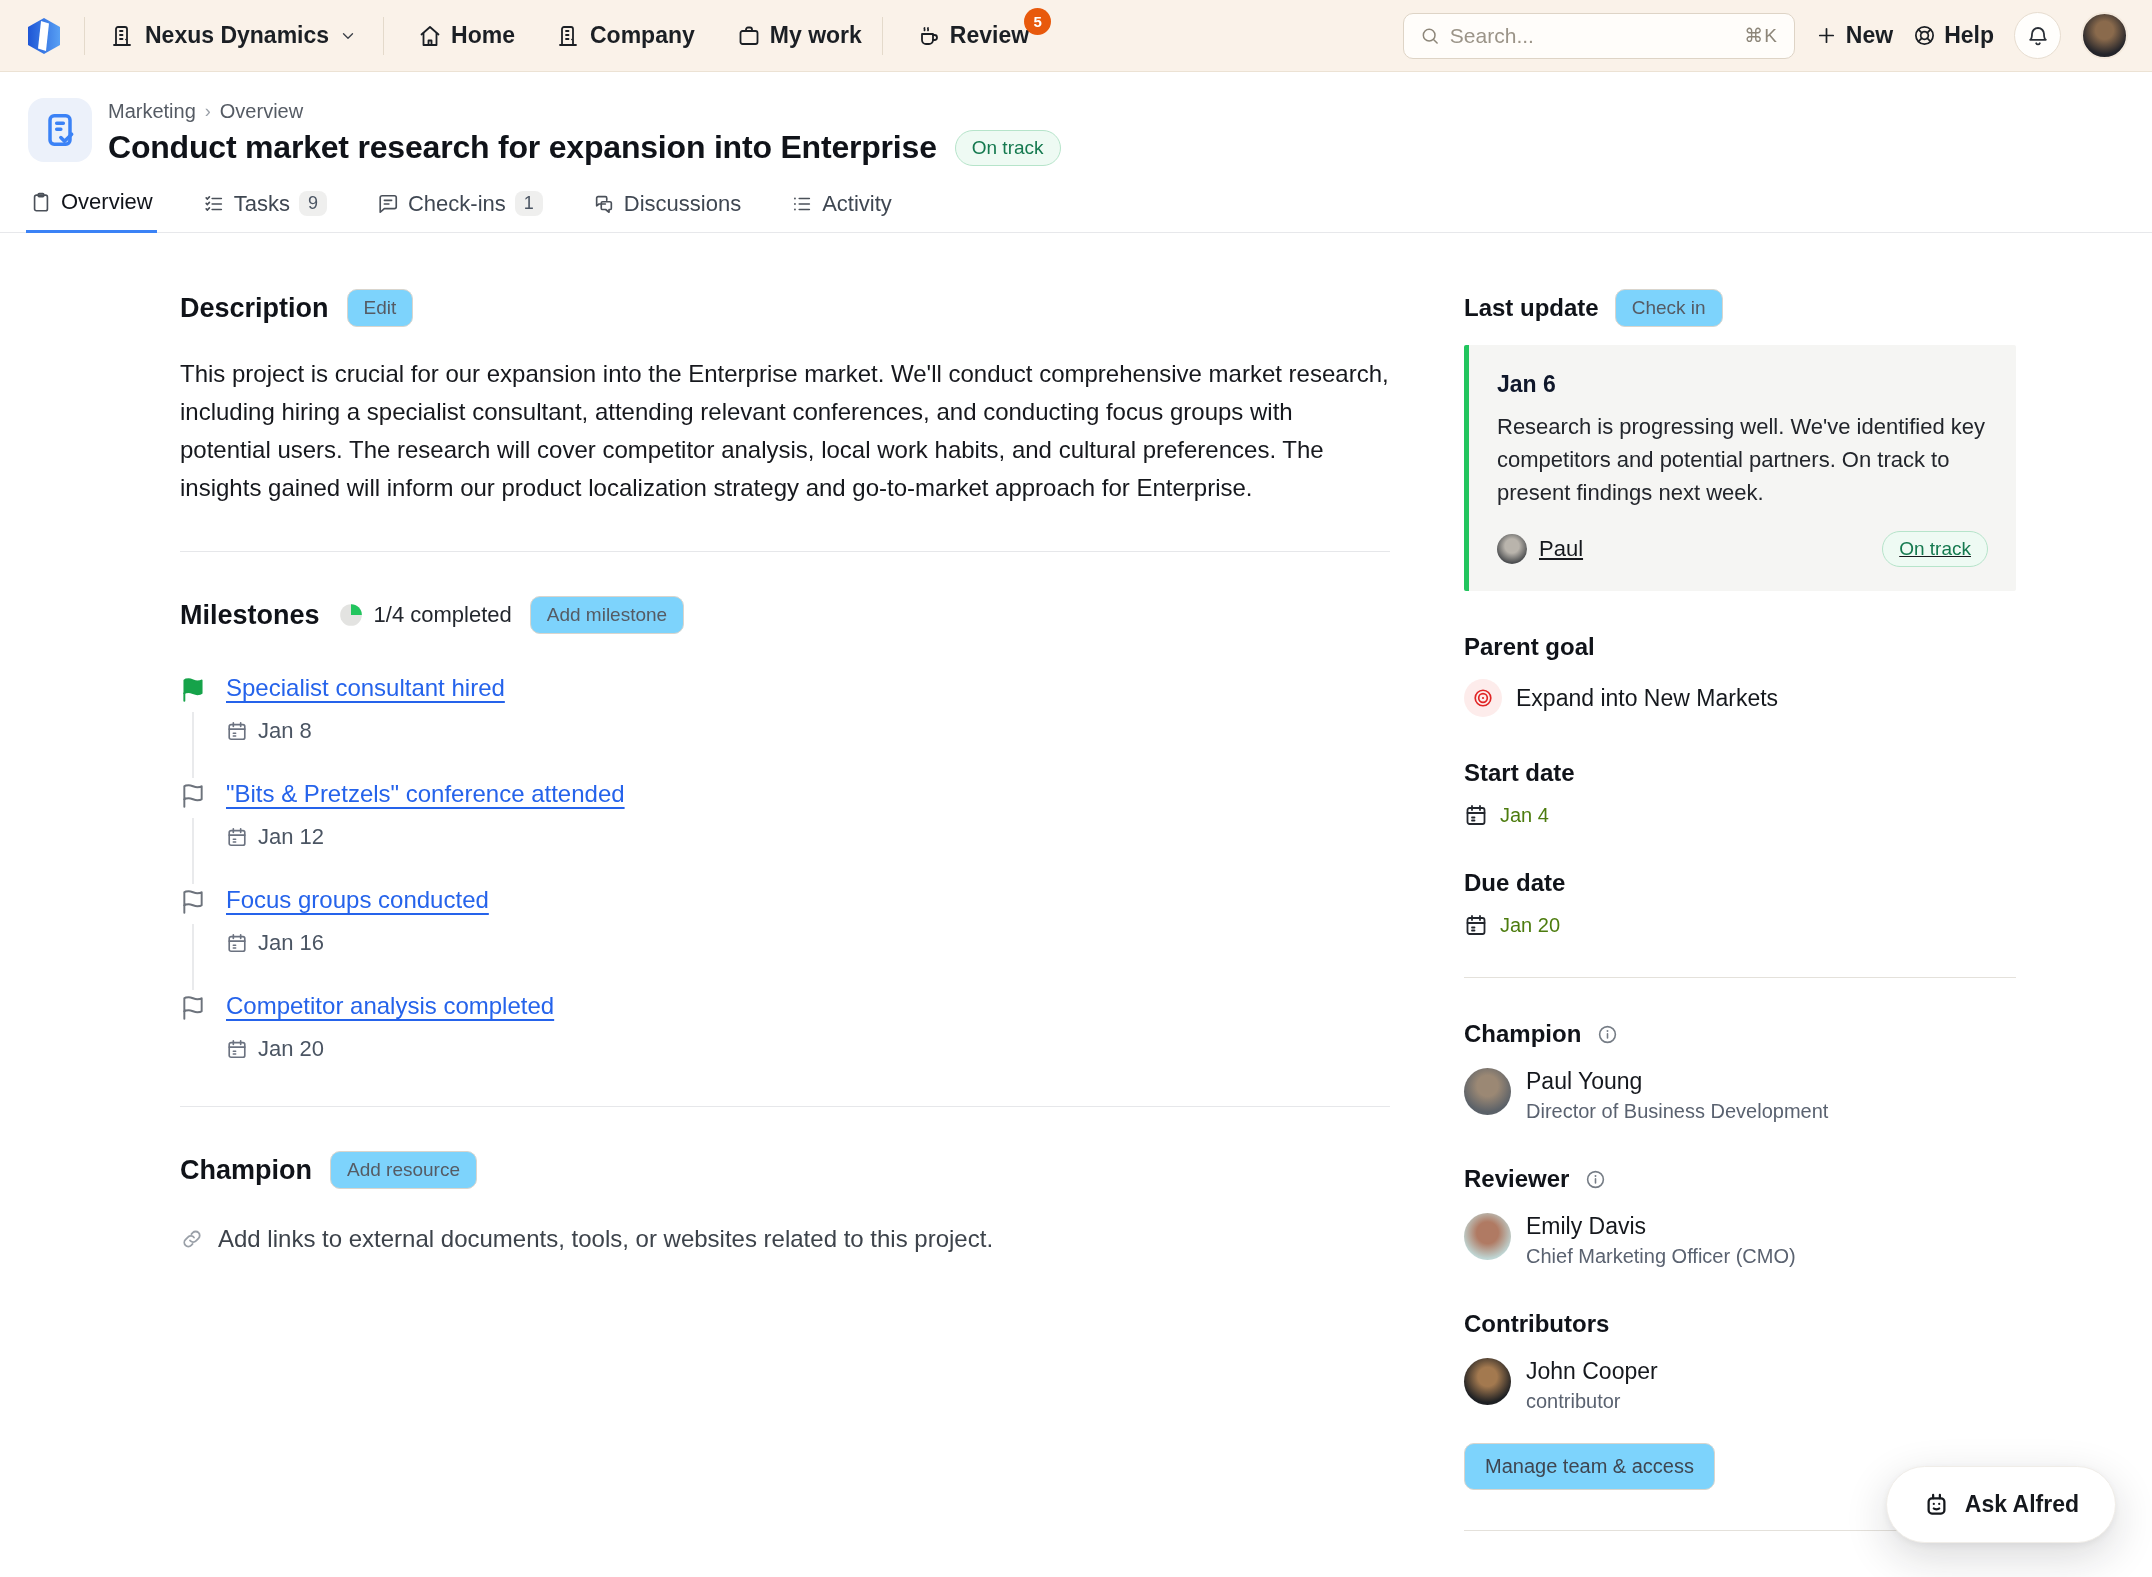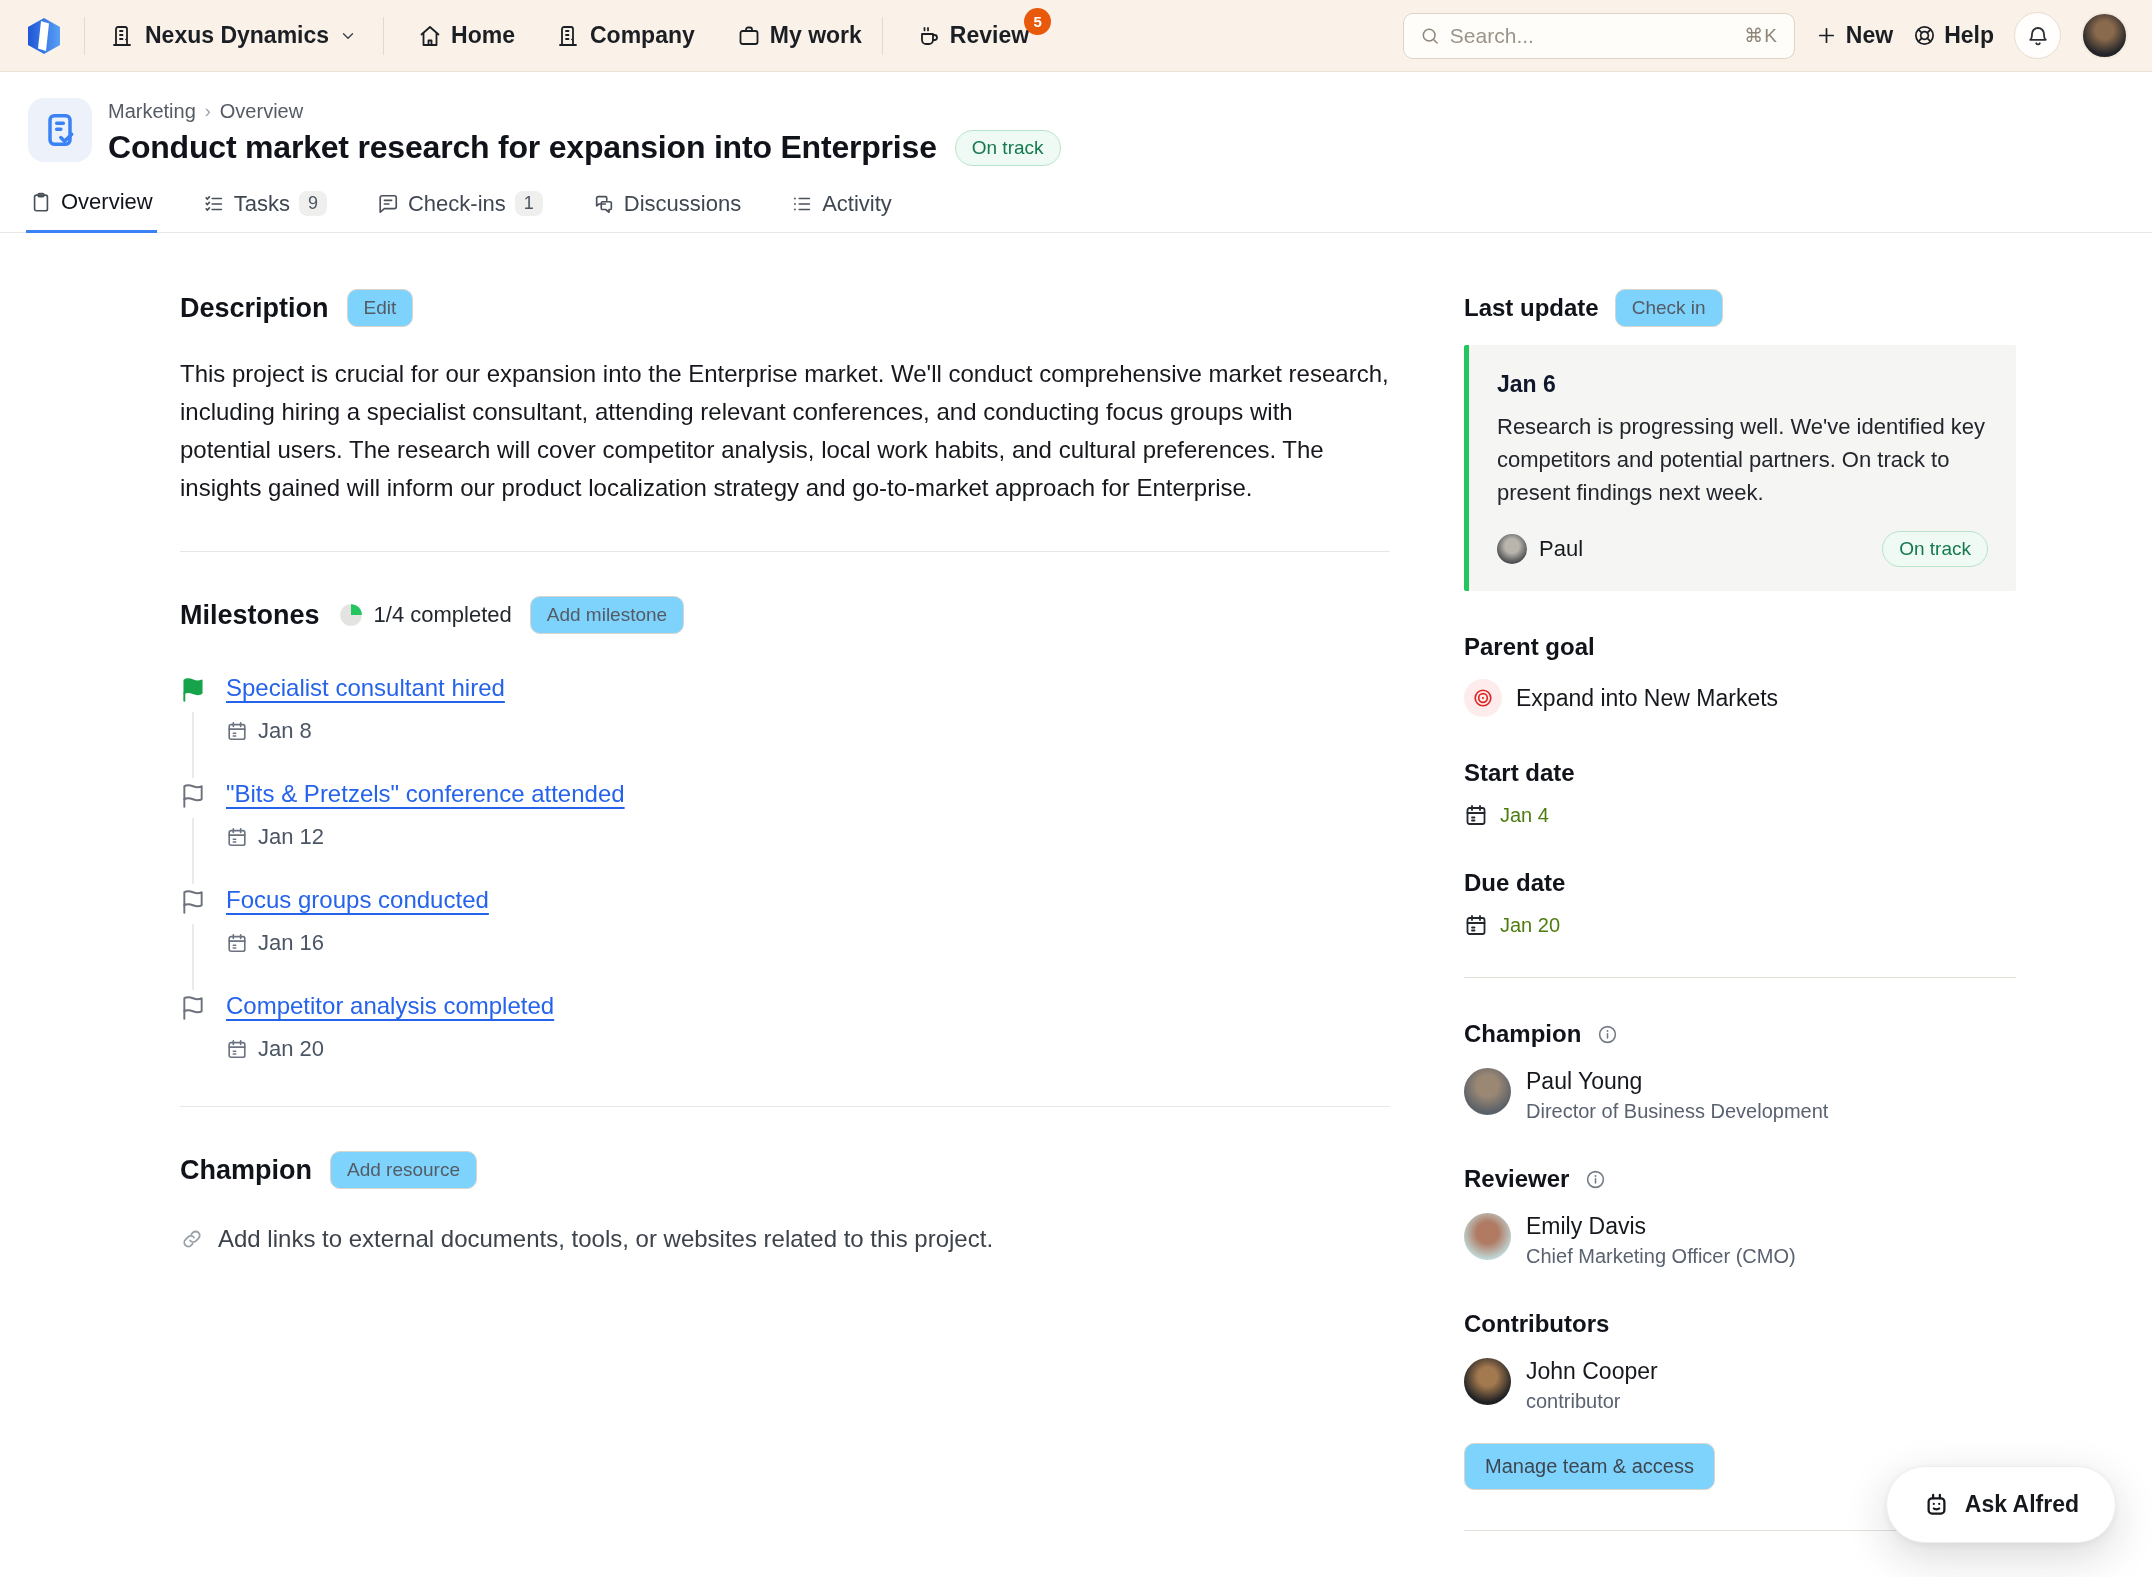--- a/index.html
+++ b/index.html
@@ -167,21 +167,21 @@
 
   .upd-card {
     margin-top: 18px;
     background: #f5f5f3;
     border-left: 5px solid #22c55e;
     border-radius: 2px;
     padding: 26px 28px 24px 28px;
   }
   .upd-date { font-size: 23px; font-weight: 700; color: #0f172a; }
   .upd-body { margin-top: 12px; font-size: 22px; line-height: 33px; color: #22252b; }
-  .upd-foot { margin-top: 22px; display: flex; align-items: center; gap: 12px; }
+  .upd-foot { margin-top: 22px; display: flex; align-items: center; gap: 12px; text-decoration: underline; }
   .avatar--paul-sm { width: 30px; height: 30px;
     background: radial-gradient(circle at 50% 40%, #b9b4ac 0 30%, #4c4e50 72%); }
   .upd-author { font-size: 22px; color: #15181d; }
   .upd-pill { margin-left: auto; }
 
   .sgroup { margin-top: 42px; }
   .goalrow { margin-top: 18px; display: flex; align-items: center; gap: 14px; cursor: pointer; }
   .goal-ic-wrap { width: 38px; height: 38px; border-radius: 50%; background: #fdeceb;
     display: flex; align-items: center; justify-content: center; color: #e02424; }
   .goal-ic-wrap svg { width: 22px; height: 22px; }

